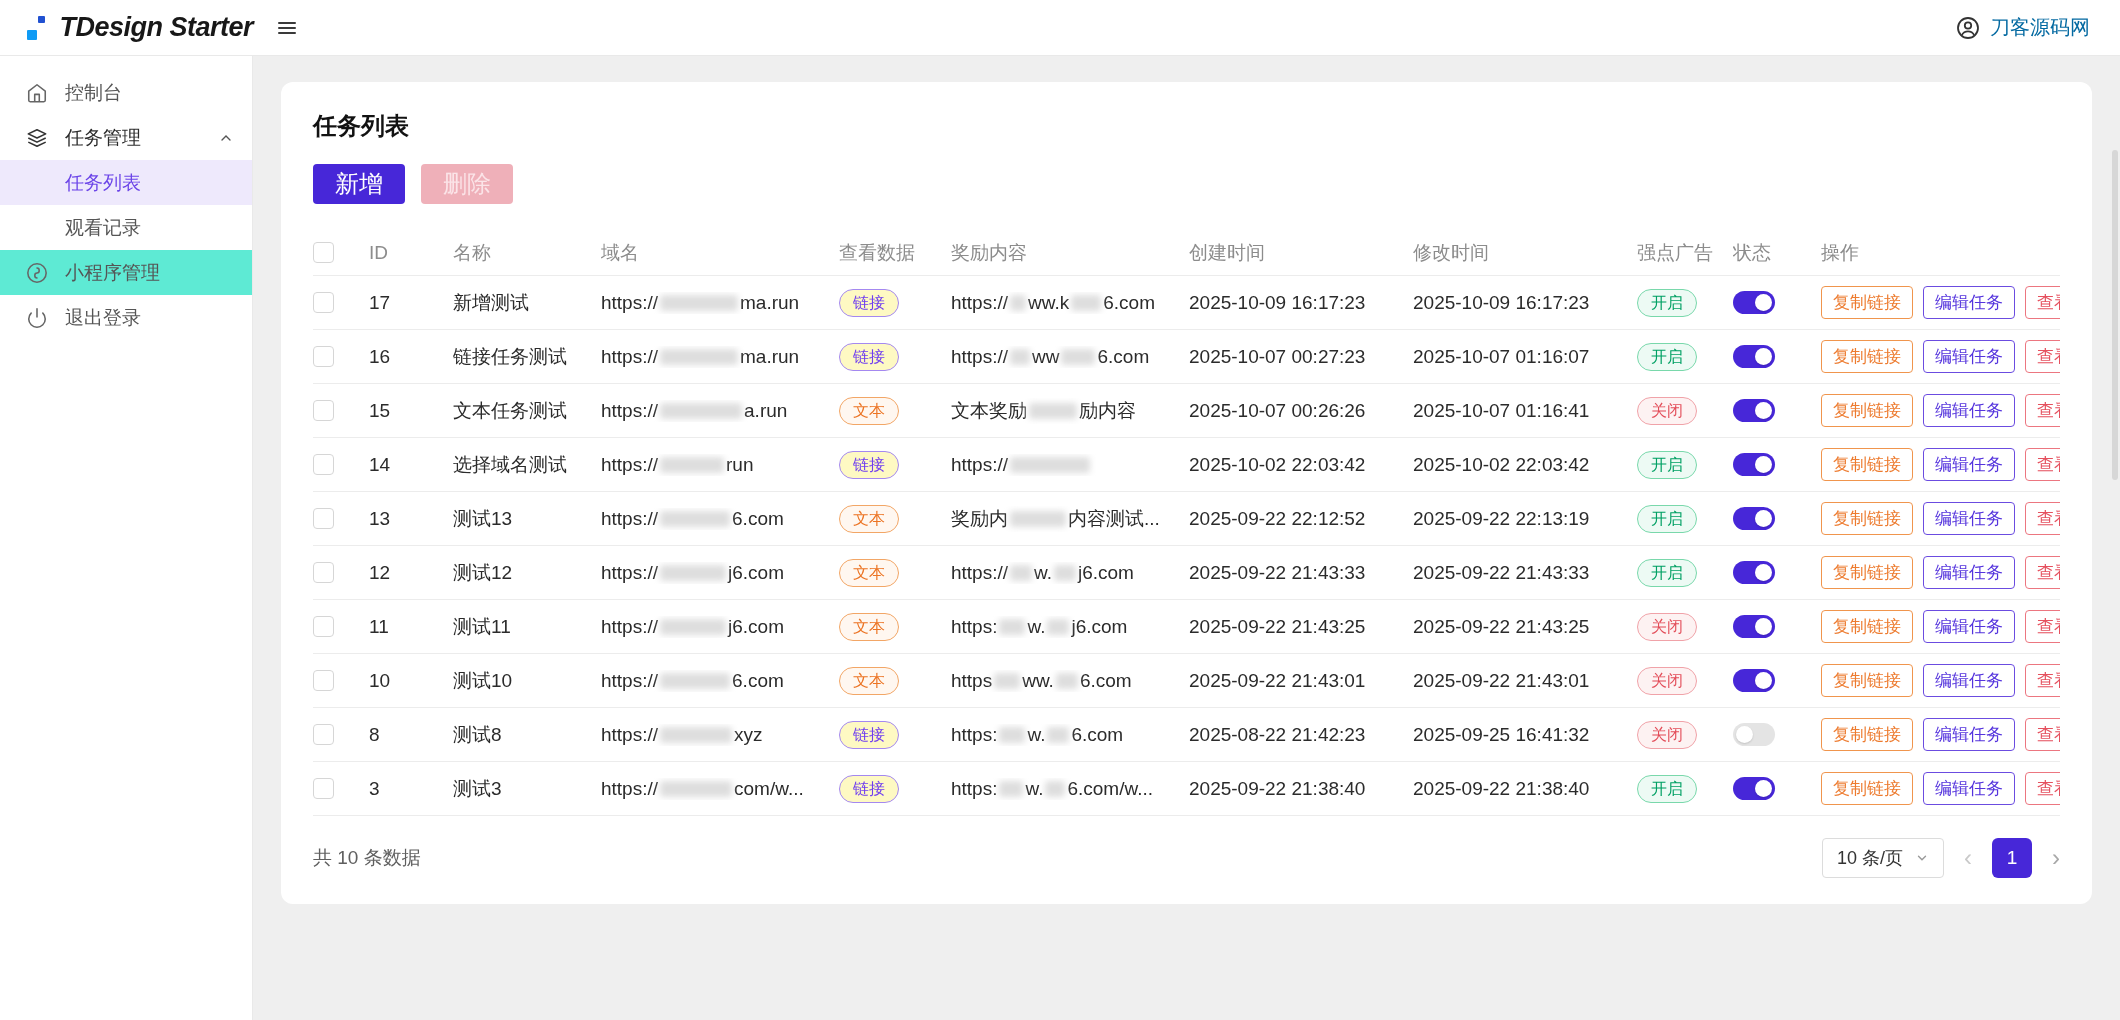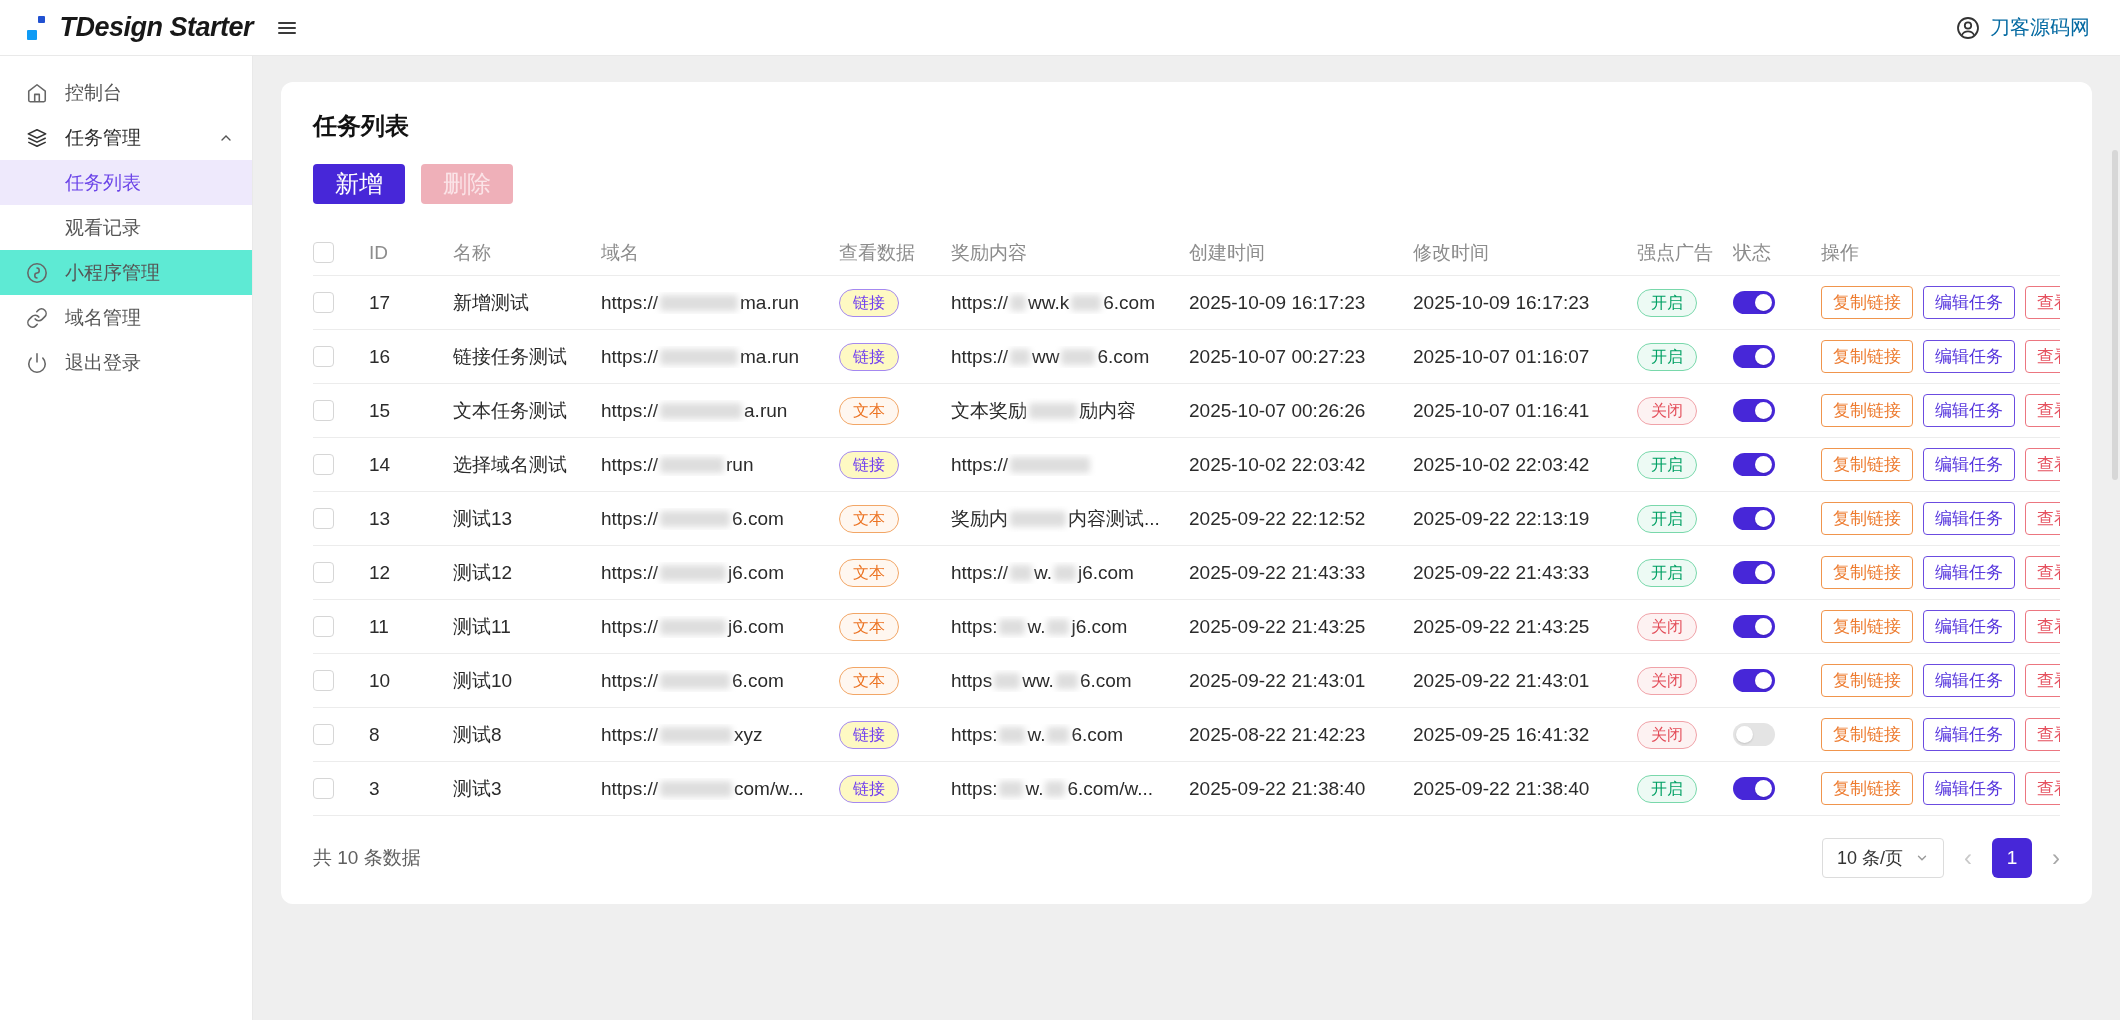--- a/index.html
+++ b/index.html
@@ -166,29 +166,20 @@
   <div class="side-item hovered">
     <span class="s-icon">
       <svg width="22" height="22" viewBox="0 0 24 24" fill="none" stroke="#666" stroke-width="1.7" stroke-linecap="round">
         <circle cx="12" cy="12" r="10"></circle>
         <path d="M12 6.5 c3.2 0 3.2 5.5 0 5.5 c-3.2 0 -3.2 5.5 0 5.5"></path>
       </svg>
     </span>
     <span>小程序管理</span>
   </div>
 
-  <div class="side-item">
-    <span class="s-icon">
-      <svg width="22" height="22" viewBox="0 0 24 24" fill="none" stroke="#666" stroke-width="1.7" stroke-linecap="round" stroke-linejoin="round">
-        <path d="M10 13a5 5 0 0 0 7.54.54l3-3a5 5 0 0 0-7.07-7.07l-1.72 1.71"></path>
-        <path d="M14 11a5 5 0 0 0-7.54-.54l-3 3a5 5 0 0 0 7.07 7.07l1.71-1.71"></path>
-      </svg>
-    </span>
-    <span>域名管理</span>
-  </div>
 
   <div class="side-item">
     <span class="s-icon">
       <svg width="22" height="22" viewBox="0 0 24 24" fill="none" stroke="#666" stroke-width="1.7" stroke-linecap="round">
         <path d="M18.36 6.64a9 9 0 1 1-12.73 0"></path>
           <line x1="12" y1="2" x2="12" y2="11"></line>
       </svg>
     </span>
     <span>退出登录</span>
   </div>

